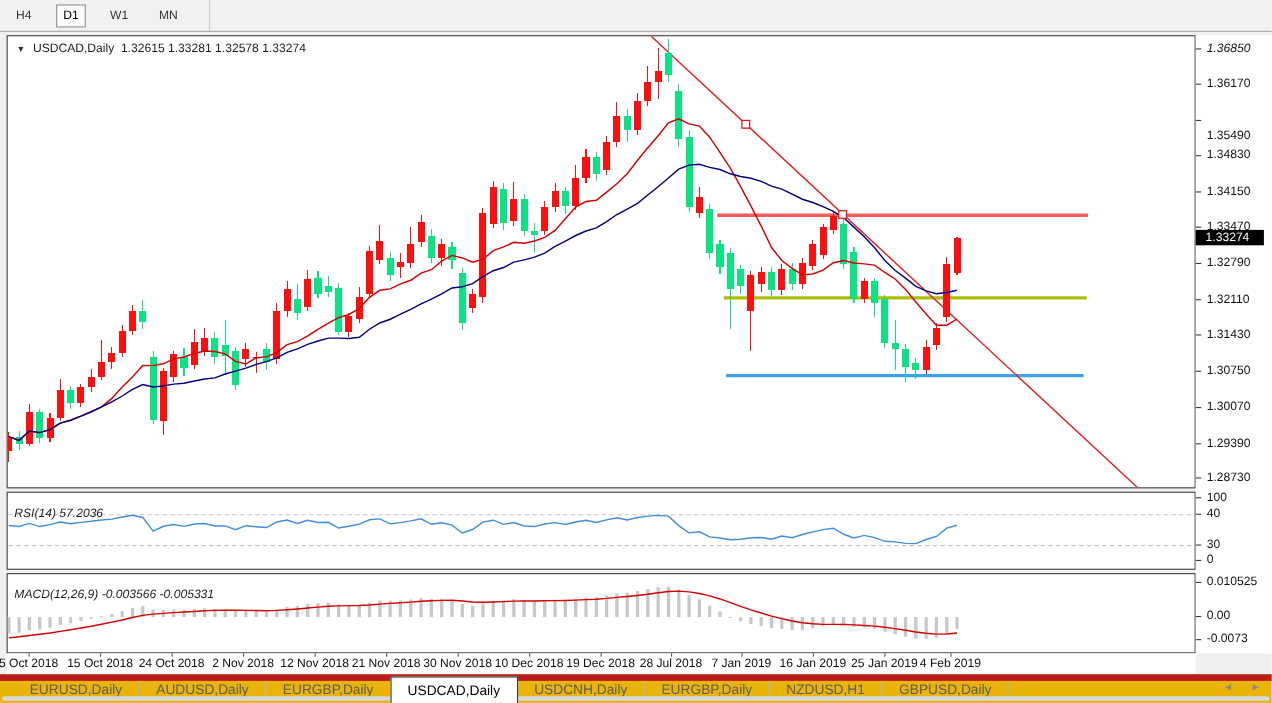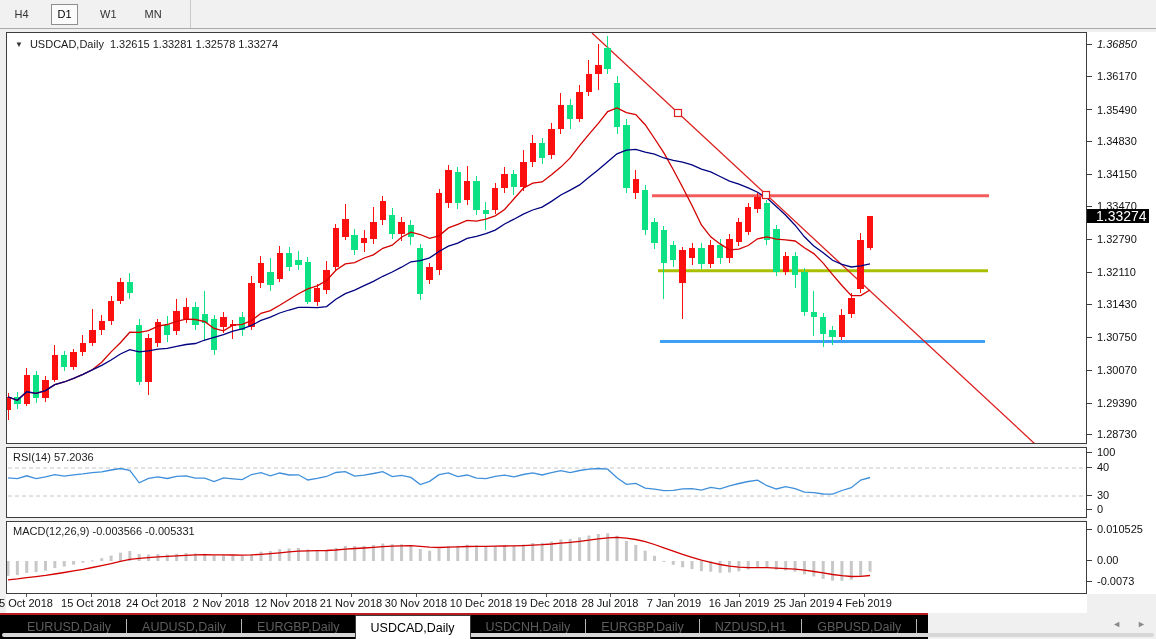--- a/index.html
+++ b/index.html
@@ -28,37 +28,37 @@
   .panel { position:absolute; background:#ffffff; border:1px solid #3d3d3d; }
   #main-panel { left:6px; top:32px;  width:1081px; height:412px; }
   #rsi-panel  { left:6px; top:447px; width:1081px; height:71px; }
   #macd-panel { left:6px; top:521px; width:1081px; height:73px; }
   .panel svg { position:absolute; left:0; top:0; }
   #chart-title {
     position:absolute; left:8px; top:5px; font-size:11px; color:#1c1c1c;
     display:flex; align-items:center; gap:6px; white-space:nowrap;
   }
   #chart-title .dd { font-size:8px; color:#333; margin-right:1px; }
-  .ind-label { position:absolute; left:6px; top:3px; font-size:11px; color:#1c1c1c; white-space:nowrap; }
+  .ind-label { position:absolute; left:6px; top:13px; font-size:11px; color:#1c1c1c; white-space:nowrap;font-style:italic; }
   
   #right-axis { position:absolute; left:1087px; top:32px; width:69px; height:562px; background:#ffffff; }
   .axis-label { position:absolute; left:10px; font-size:11px; color:#101010; white-space:nowrap; }
   .axis-tick  { position:absolute; left:0px; width:5px; height:1px; background:#3d3d3d; }
   #price-tag {
     position:absolute; left:1087px; width:62px; height:14px; background:#000;
-    color:#fff; font-size:14px; line-height:14px; padding-left:9px; z-index:4;
+    color:#fff; font-size:11px; line-height:14px; padding-left:9px; z-index:4;
   }
   
   #date-axis { position:absolute; left:6px; top:594px; width:1081px; height:19px; background:#fff; }
   .date-label { position:absolute; top:3px; transform:translateX(-50%); font-size:11px; color:#101010; white-space:nowrap; }
   .date-tick  { position:absolute; top:0; width:1px; height:3px; background:#555; }
   
   #symtabs {
-    position:absolute; left:0; top:613px; width:928px; height:26px;
-    background:#000000; border-top:2px solid #b91c1c;
+    position:absolute; left:0; top:613px; width:1156px; height:26px;
+    background:#eab308; border-top:6px solid #b91c1c;
     display:flex; align-items:flex-end; padding-left:12px;
   }
   .sym-tab {
     height:21px; display:flex; align-items:center; padding:0 15px;
     font-size:12.5px; color:#5d5d5d; cursor:default; margin-bottom:2px;
   }
   .sym-tab.active {
     background:#ffffff; border:1px solid #3a3a3a; border-bottom:none;
     color:#000; height:24px; margin-bottom:0px; z-index:2;
   }
@@ -396,21 +396,21 @@
     </svg>
   <div class="ind-label">MACD(12,26,9) -0.003566 -0.005331</div>
 </div>
 
 <div id="right-axis">
     <div class="axis-tick" style="top: 11.5px;"></div>
     <div class="axis-label" style="top: 5.5px; font-style: italic;">1.36850</div>
     <div class="axis-tick" style="top: 44.242px;"></div>
     <div class="axis-label" style="top: 38.242px;">1.36170</div>
     <div class="axis-tick" style="top: 76.984px;"></div>
-    <div class="axis-label" style="top: 72px; text-align: right;">1.35490</div>
+    <div class="axis-label" style="top: 85px; text-align: right;">1.35490</div>
     <div class="axis-tick" style="top: 108.763px;"></div>
     <div class="axis-label" style="top: 102.763px;">1.34830</div>
     <div class="axis-tick" style="top: 141.505px;"></div>
     <div class="axis-label" style="top: 135.505px;">1.34150</div>
     <div class="axis-tick" style="top: 174.247px;"></div>
     <div class="axis-label" style="top: 168.247px;">1.33470</div>
     <div class="axis-tick" style="top: 206.989px;"></div>
     <div class="axis-label" style="top: 200.989px;">1.32790</div>
     <div class="axis-tick" style="top: 239.731px;"></div>
     <div class="axis-label" style="top: 233.731px;">1.32110</div>

